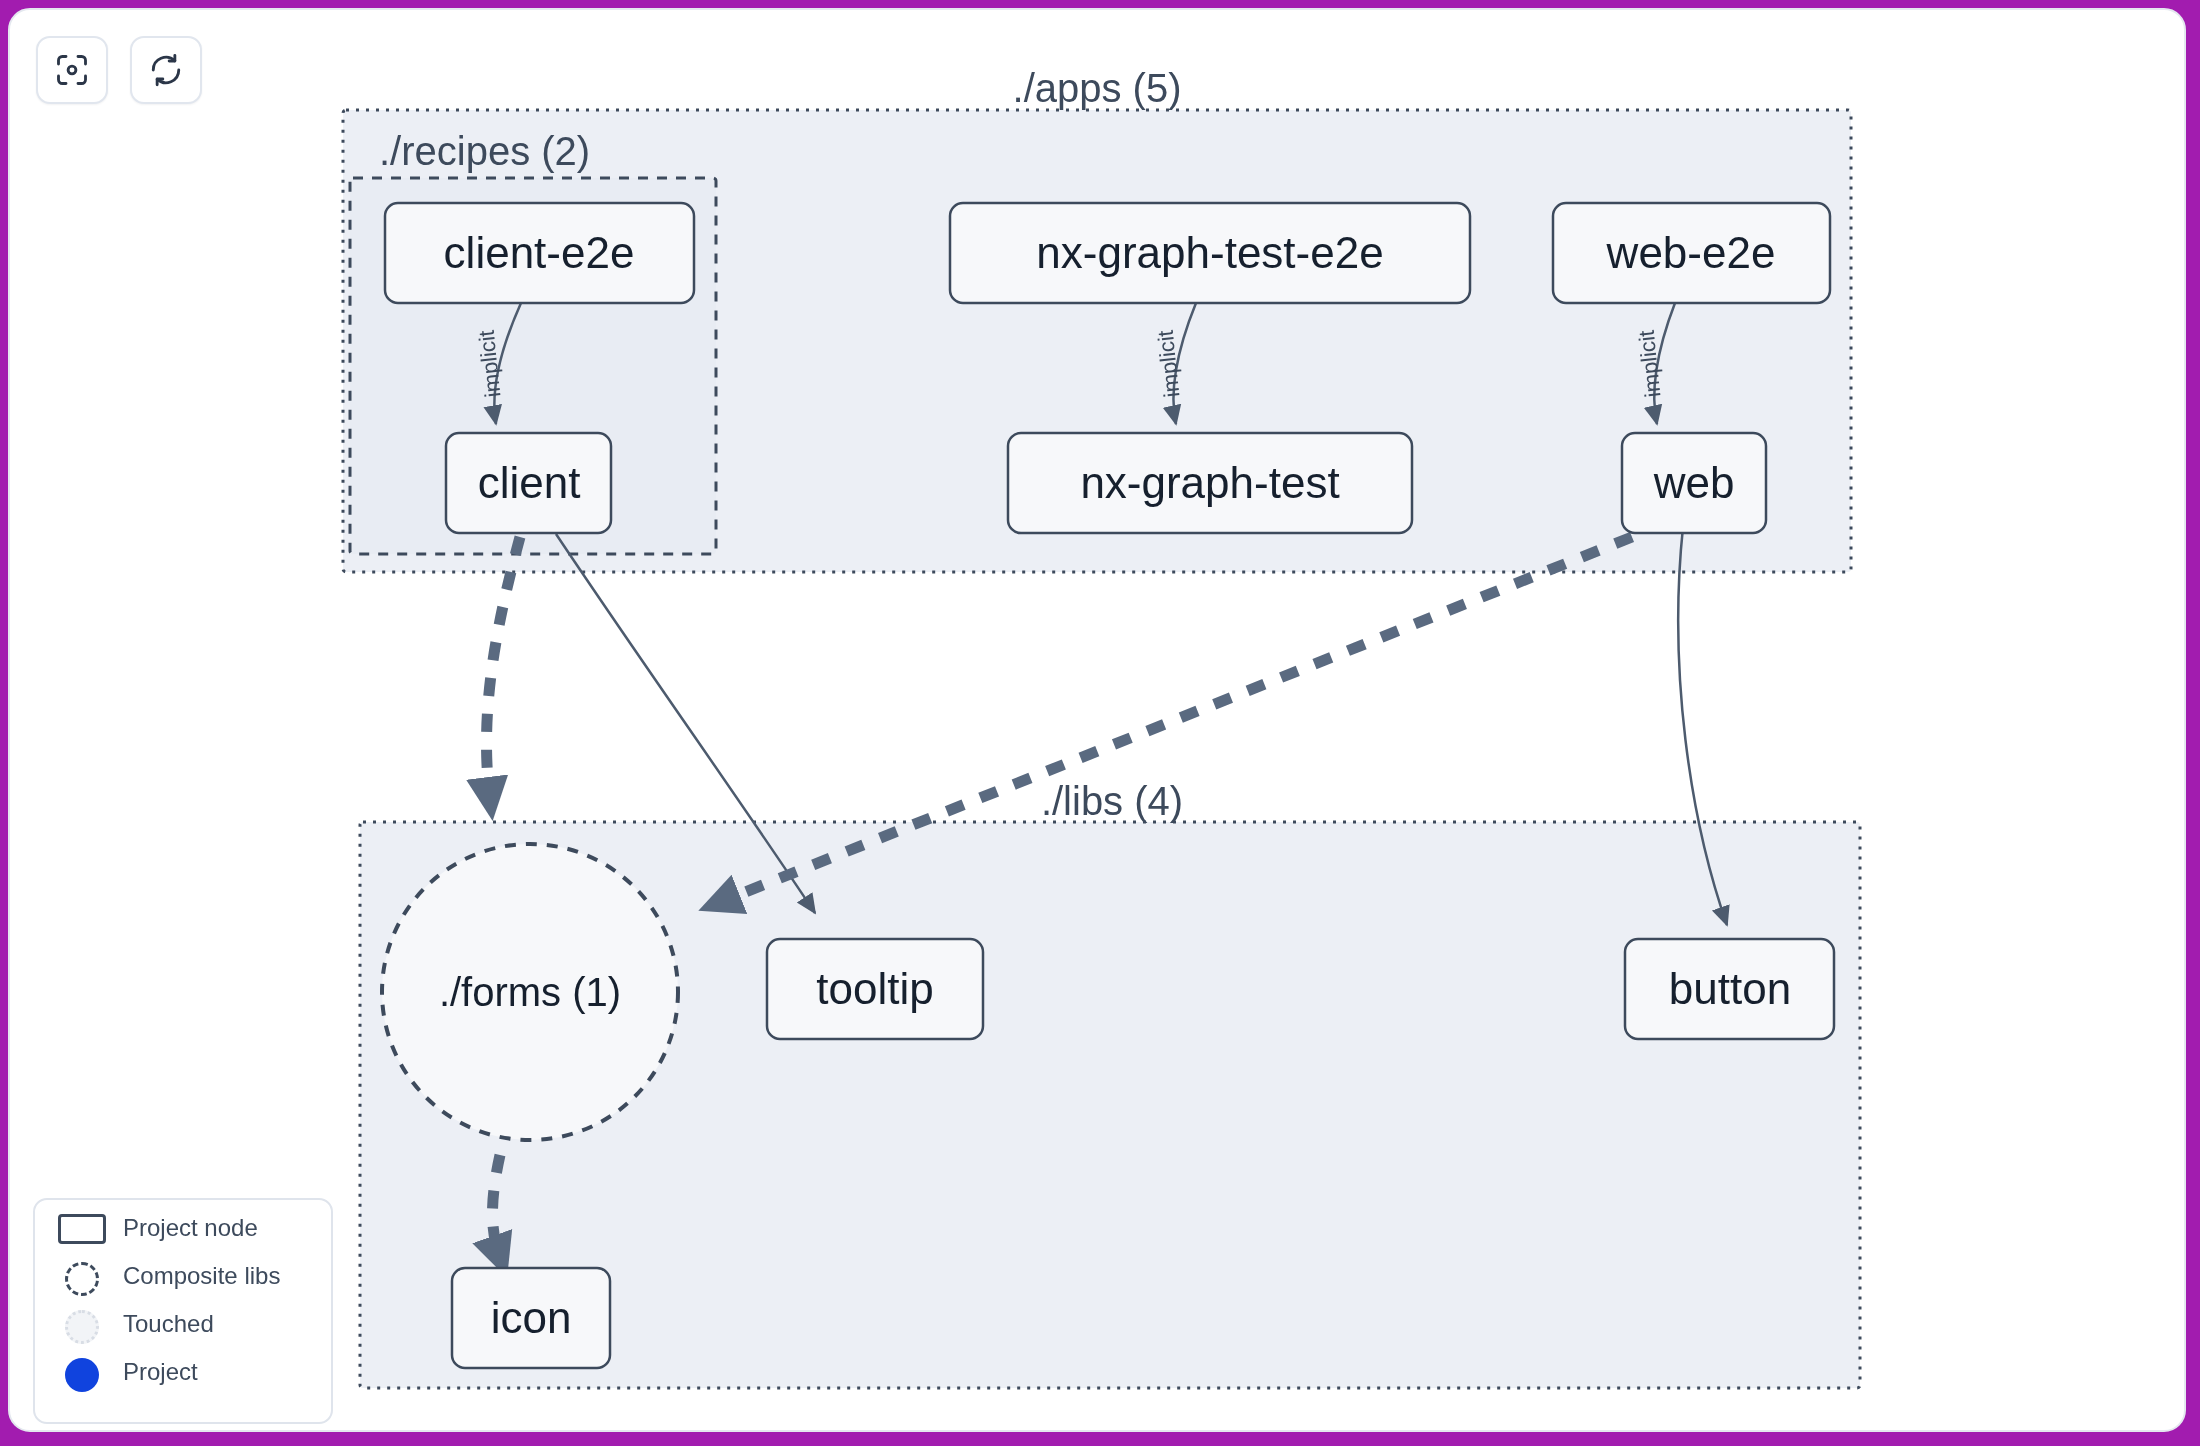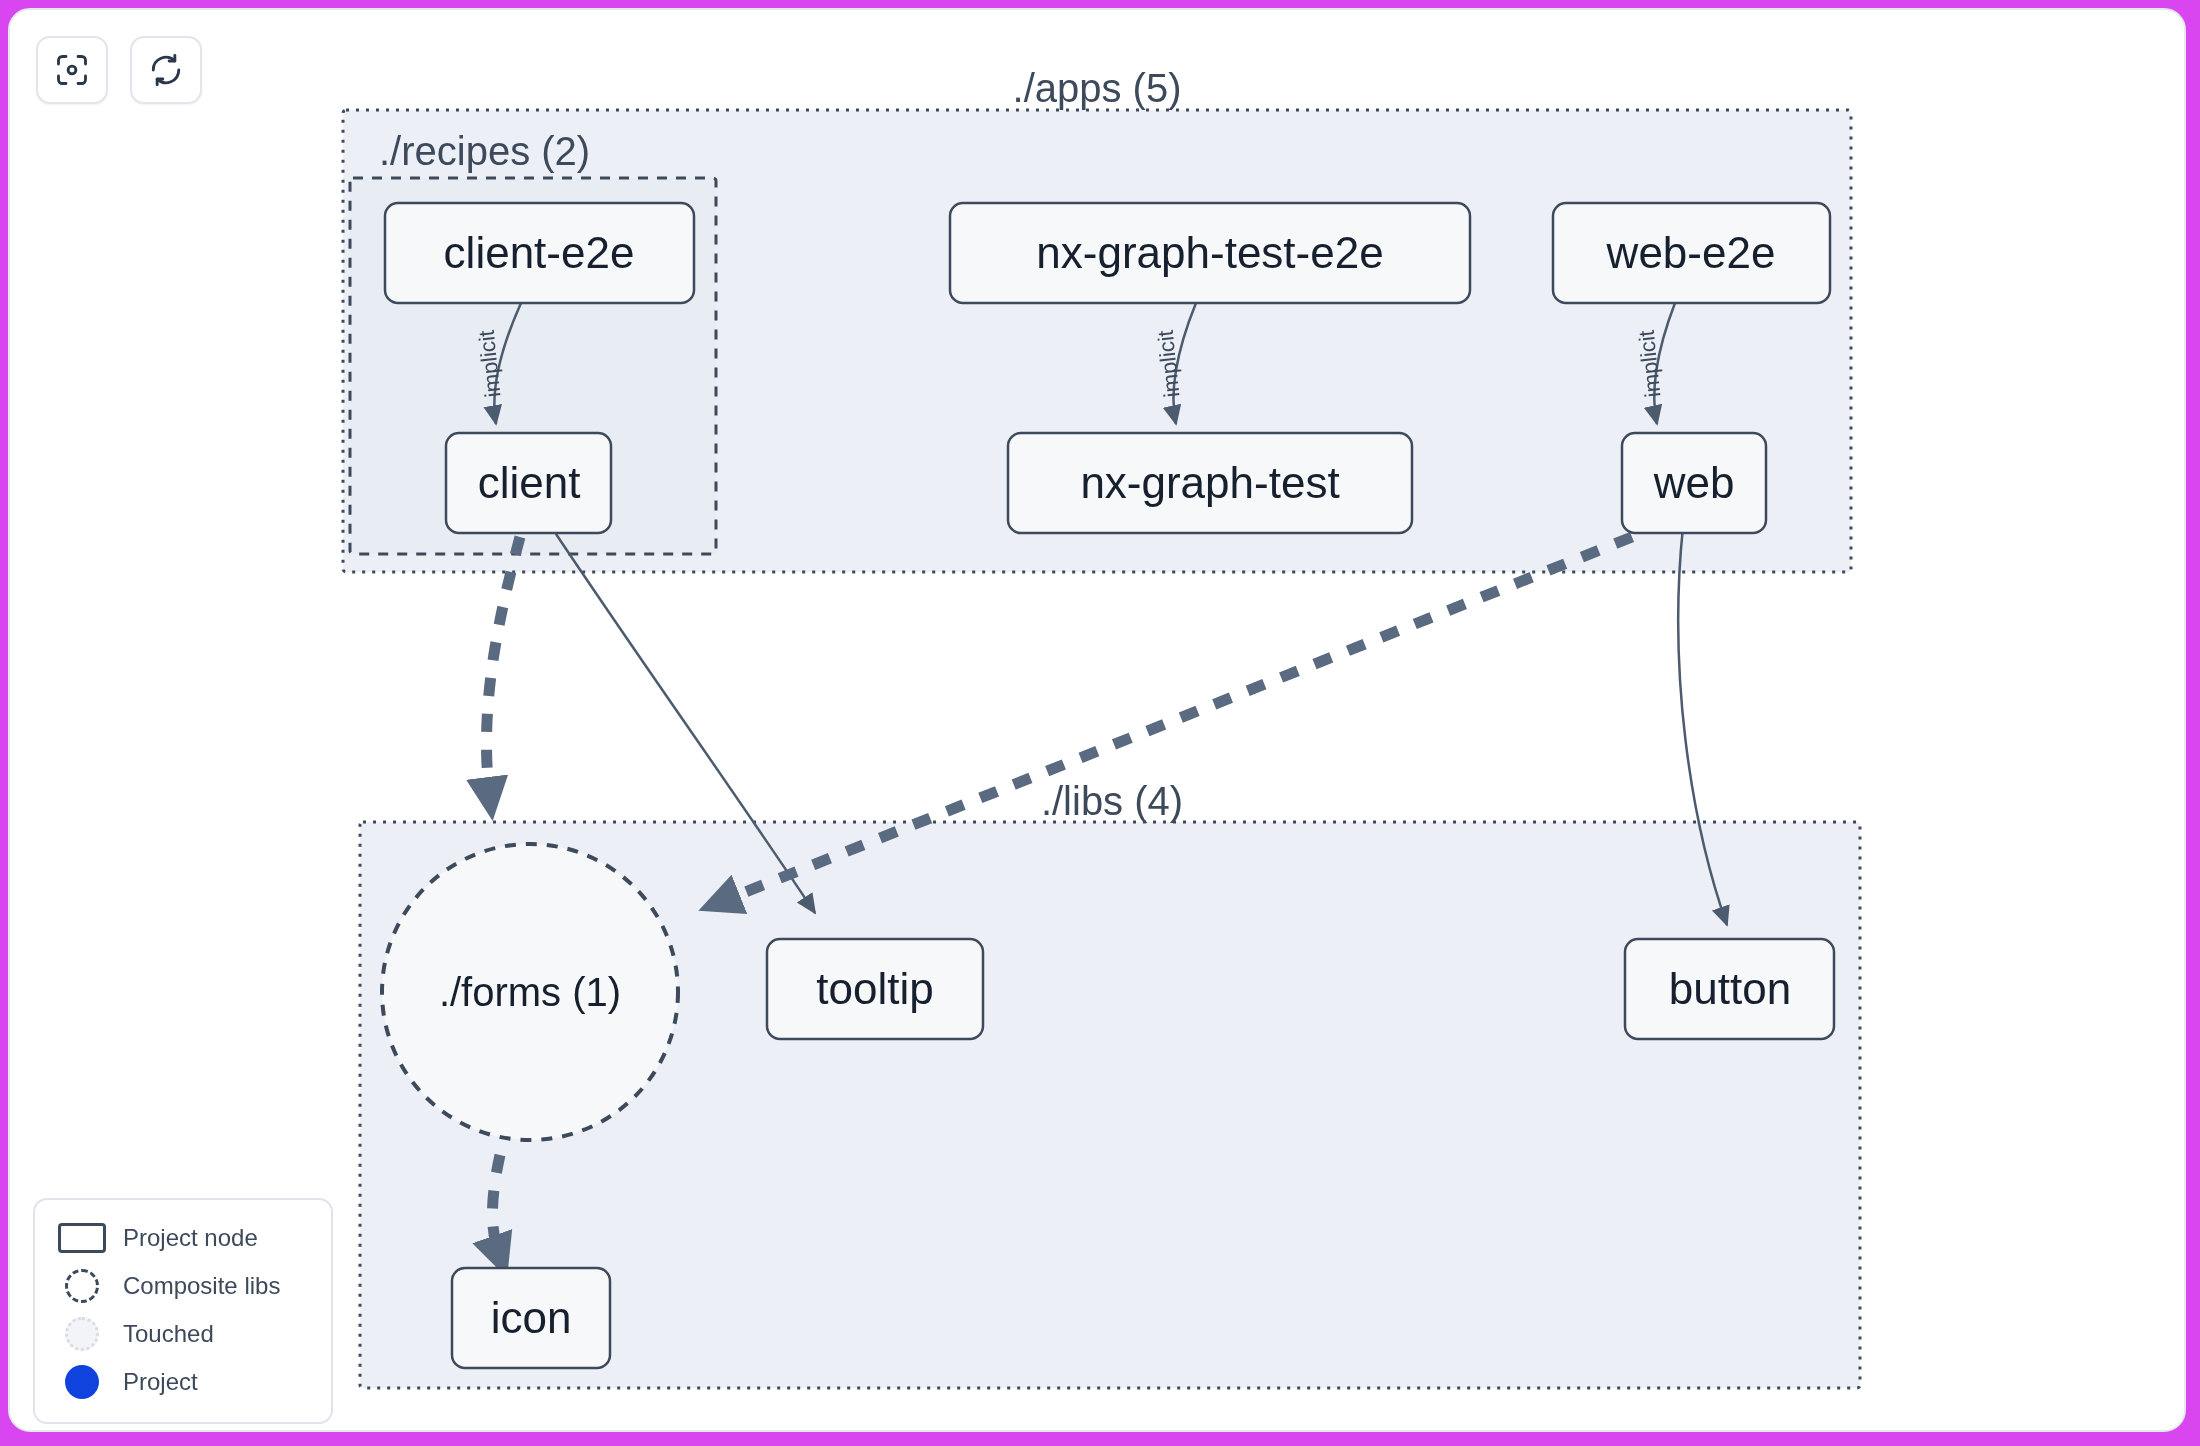--- a/index.html
+++ b/index.html
@@ -6,21 +6,21 @@
   html, body {
     margin: 0;
     padding: 0;
     background: #ffffff;
     font-family: "Liberation Sans", sans-serif;
   }
   #stage {
     position: relative;
     width: 2200px;
     height: 1446px;
-    background: #d946ef;
+    background: #a21caf;
     overflow: hidden;
   }
   
   .graph-card {
     position: absolute;
     left: 8px;
     top: 8px;
     width: 2178px;
     height: 1424px;
     background: #ffffff;
@@ -68,21 +68,21 @@
     width: 300px;
     background: #ffffff;
     border: 2px solid #dfe4ec;
     border-radius: 14px;
     padding: 14px 18px 16px 18px;
     box-sizing: border-box;
     z-index: 40;
   }
   .legend-row {
     display: flex;
-    align-items: center;
+    align-items: flex-start;
     height: 48px;
   }
   .legend-swatch {
     width: 58px;
     display: flex;
     align-items: center;
     justify-content: center;
     flex: 0 0 58px;
   }
   .sw-project {

